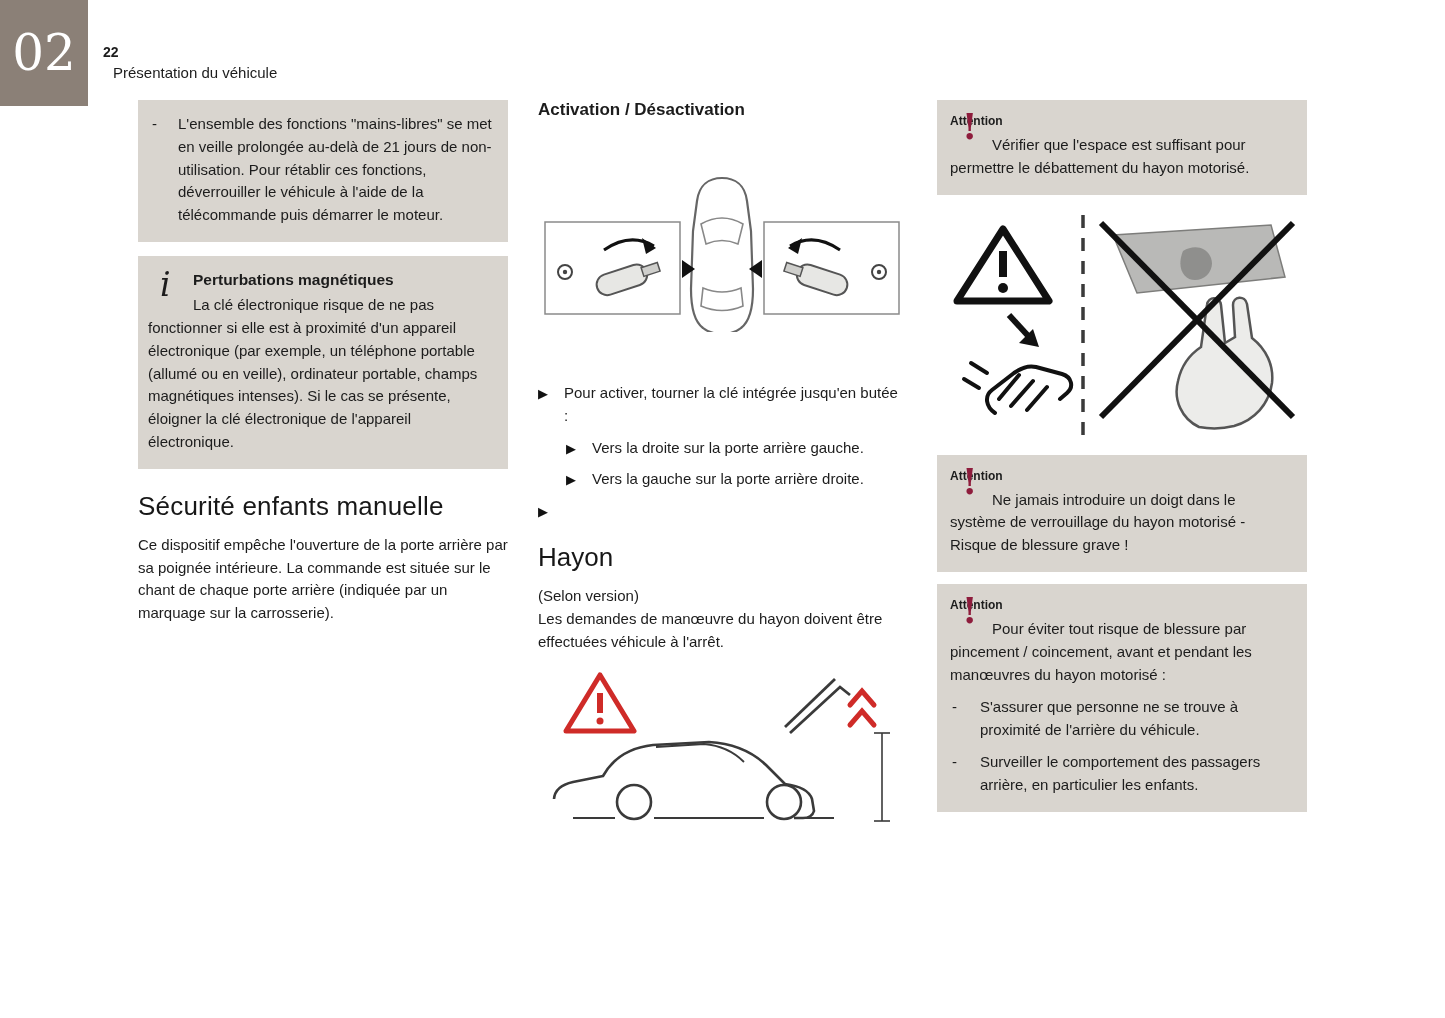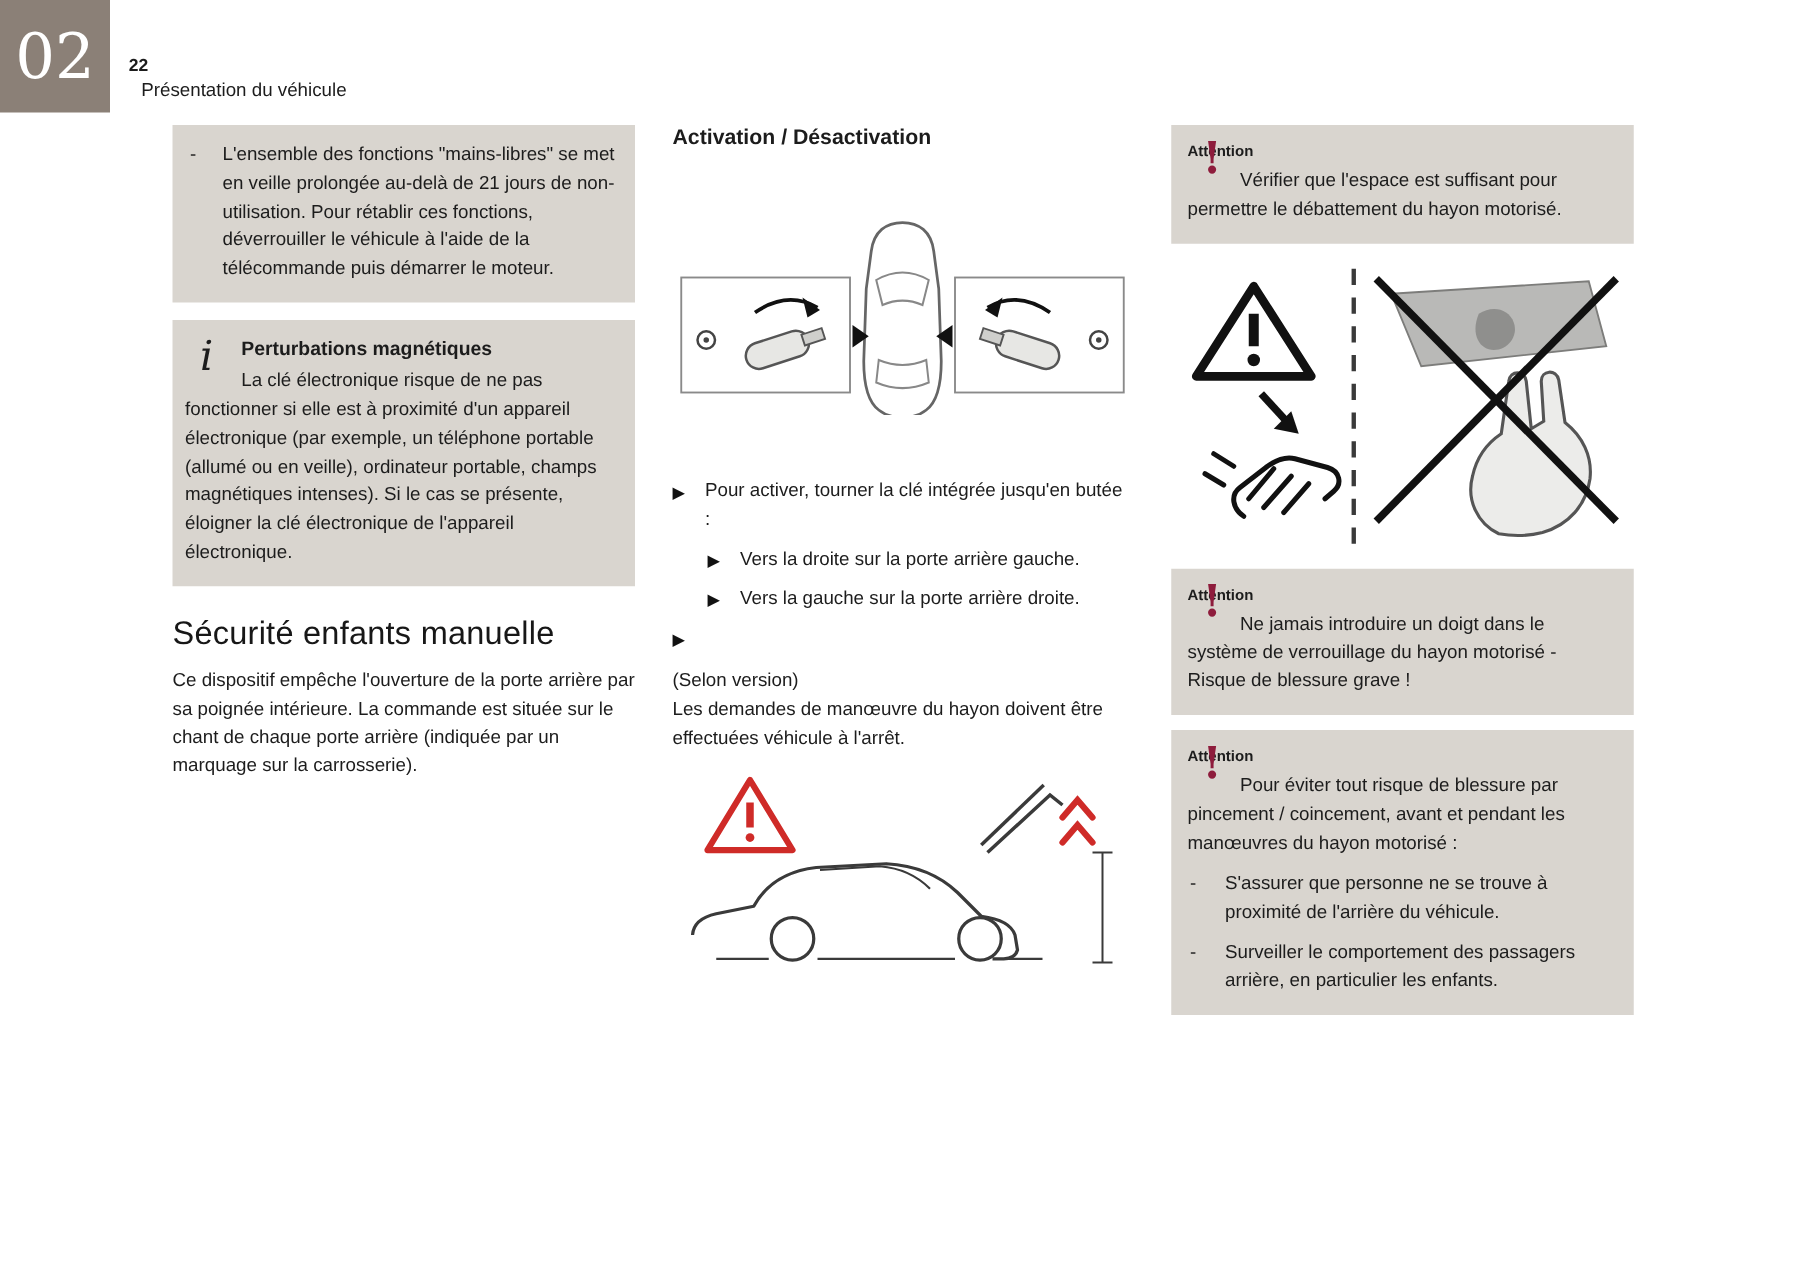--- a/index.html
+++ b/index.html
@@ -3,21 +3,21 @@
 <meta charset="utf-8">
 <style>
   * { margin:0; padding:0; box-sizing:border-box; }
   body { background:#ffffff; }
   .page {
     position:relative; width:1445px; height:1018px; background:#fff;
     font-family:"Liberation Sans", sans-serif; color:#1c1c1c; overflow:hidden;
   }
   
   .chapter-box {
-    position:absolute; left:0; top:0; width:88px; height:90px; background:#8b8077;
+    position:absolute; left:0; top:0; width:88px; height:106px; background:#8b8077;
     color:#fff; display:flex; align-items:center; justify-content:center;
     font-family:"DejaVu Serif", serif; font-size:50px; font-weight:400;
   }
   .page-number { position:absolute; left:103px; top:44px; font-size:14px; font-weight:bold; }
   .section-title { position:absolute; left:113px; top:64px; font-size:15px; }
 
   .col { position:absolute; top:100px; }
   .col1 { left:138px; width:370px; }
   .col2 { left:538px; width:368px; }
   .col3 { left:937px; width:370px; }
@@ -140,20 +140,21 @@
       </div>
       <div class="arrow-row sub txt">
         <span class="arrow-marker">▶</span>
         <span>Vers la gauche sur la porte arrière droite.</span>
       </div>
       <div class="arrow-row txt">
         <span class="arrow-marker">▶</span>
       </div>
     </div>
 
+    <h2 class="hayon">Hayon</h2>
     <div class="txt version-note">(Selon version)</div>
     <p class="txt">Les demandes de manœuvre du hayon doivent être effectuées véhicule à l'arrêt.</p>
 
     <div class="illu2">
       <svg viewBox="0 0 368 170" width="368" height="170">
 
         <g>
           <path d="M62 12 L96 68 L28 68 Z" fill="none" stroke="#cf2b28" stroke-width="5" stroke-linejoin="round"></path>
           <rect x="59" y="30" width="6" height="20" fill="#cf2b28"></rect>
           <circle cx="62" cy="58" r="3.5" fill="#cf2b28"></circle>

